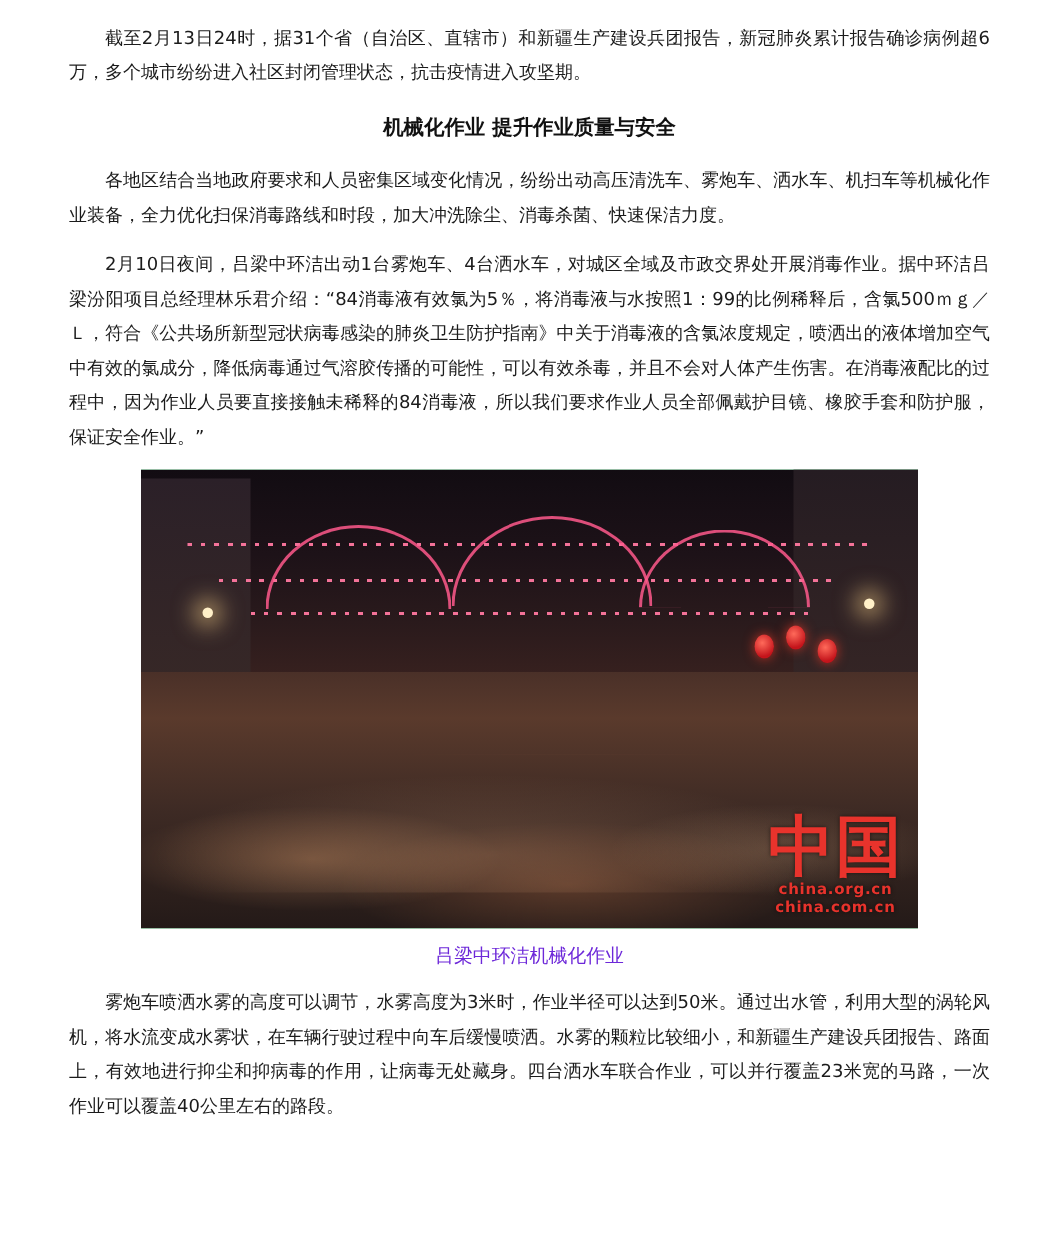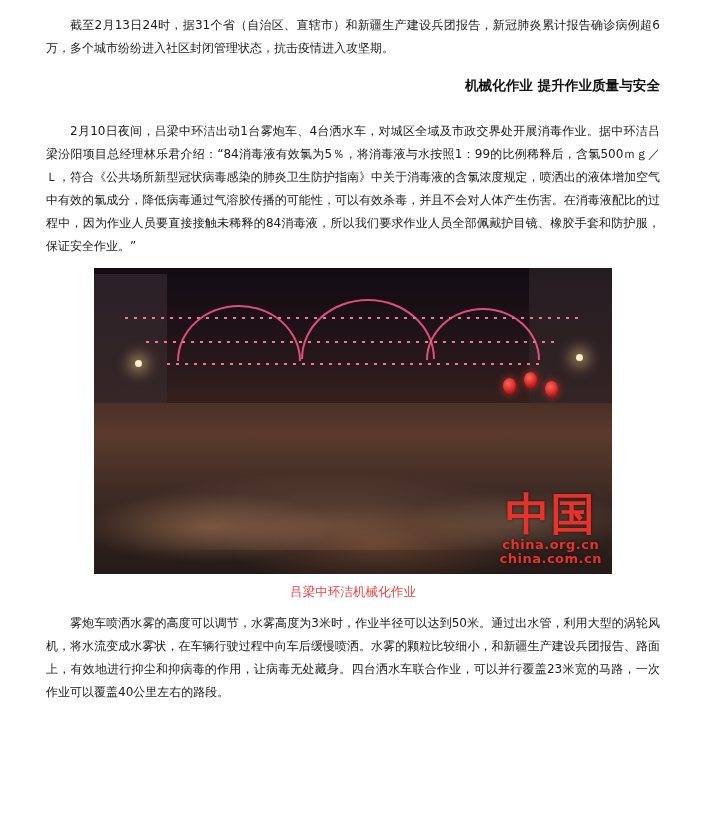--- a/index.html
+++ b/index.html
@@ -21,43 +21,43 @@
   }
   p.para {
     margin: 0 0 10px 0;
     font-size: 12px;
     line-height: 23px;
     text-align: justify;
     text-indent: 2em;
     color: #1b1b1b;
   }
   h2.subhead {
-    margin: 14px 0 24px 0;
+    margin: 14px 0 13px 0;
     font-size: 13.6px;
     line-height: 22px;
-    text-align: right;
+    text-align: center;
     font-weight: bold;
     color: #111111;
   }
   .figure {
     margin: 6px 0 4px 0;
     text-align: center;
   }
   .photo {
     position: relative;
     width: 518px;
     height: 306px;
     margin: 0 auto;
     overflow: hidden;
     background: #86efac;
   }
   .caption {
     font-size: 12.6px;
     line-height: 22px;
-    color: #ef4444;
+    color: #6d28d9;
     margin: 7px 0 9px 0;
   }
 
   
   .sky {
     position: absolute; left: 0; top: 0; width: 100%; height: 46%;
     background: linear-gradient(180deg, #120c12 0%, #1d1218 40%, #2a1a1c 72%, #38211f 100%);
   }
   .ground {
     position: absolute; left: 0; top: 44%; width: 100%; height: 56%;
@@ -134,34 +134,35 @@
     font-weight: bold;
     line-height: 1.05;
     text-shadow: 0 0 3px rgba(0,0,0,0.6);
   }
   .wm-cn {
     font-size: 44px;
     letter-spacing: 1px;
     font-family: "DejaVu Sans", "Liberation Sans", sans-serif;
   }
   .wm-url {
-    font-size: 13px;
+    font-size: 10px;
     letter-spacing: 0.5px;
     margin-top: 1px;
   }
 </style>
 </head>
 <body>
 
 <div class="page">
 
   <p class="para">截至2月13日24时，据31个省（自治区、直辖市）和新疆生产建设兵团报告，新冠肺炎累计报告确诊病例超6万，多个城市纷纷进入社区封闭管理状态，抗击疫情进入攻坚期。</p>
 
   <h2 class="subhead">机械化作业 提升作业质量与安全</h2>
 
+  <p class="para">各地区结合当地政府要求和人员密集区域变化情况，纷纷出动高压清洗车、雾炮车、洒水车、机扫车等机械化作业装备，全力优化扫保消毒路线和时段，加大冲洗除尘、消毒杀菌、快速保洁力度。</p>
   <p class="para">2月10日夜间，吕梁中环洁出动1台雾炮车、4台洒水车，对城区全域及市政交界处开展消毒作业。据中环洁吕梁汾阳项目总经理林乐君介绍：“84消毒液有效氯为5％，将消毒液与水按照1：99的比例稀释后，含氯500ｍｇ／Ｌ，符合《公共场所新型冠状病毒感染的肺炎卫生防护指南》中关于消毒液的含氯浓度规定，喷洒出的液体增加空气中有效的氯成分，降低病毒通过气溶胶传播的可能性，可以有效杀毒，并且不会对人体产生伤害。在消毒液配比的过程中，因为作业人员要直接接触未稀释的84消毒液，所以我们要求作业人员全部佩戴护目镜、橡胶手套和防护服，保证安全作业。”</p>
 
   <div class="figure">
     <div class="photo">
       <div class="sky"></div>
       <div class="buildingL"></div>
       <div class="buildingR"></div>
 
       <div class="lightstring" style="left:6%; top:16%; width:88%;"></div>
       <div class="lightstring" style="left:10%; top:24%; width:80%;"></div>

